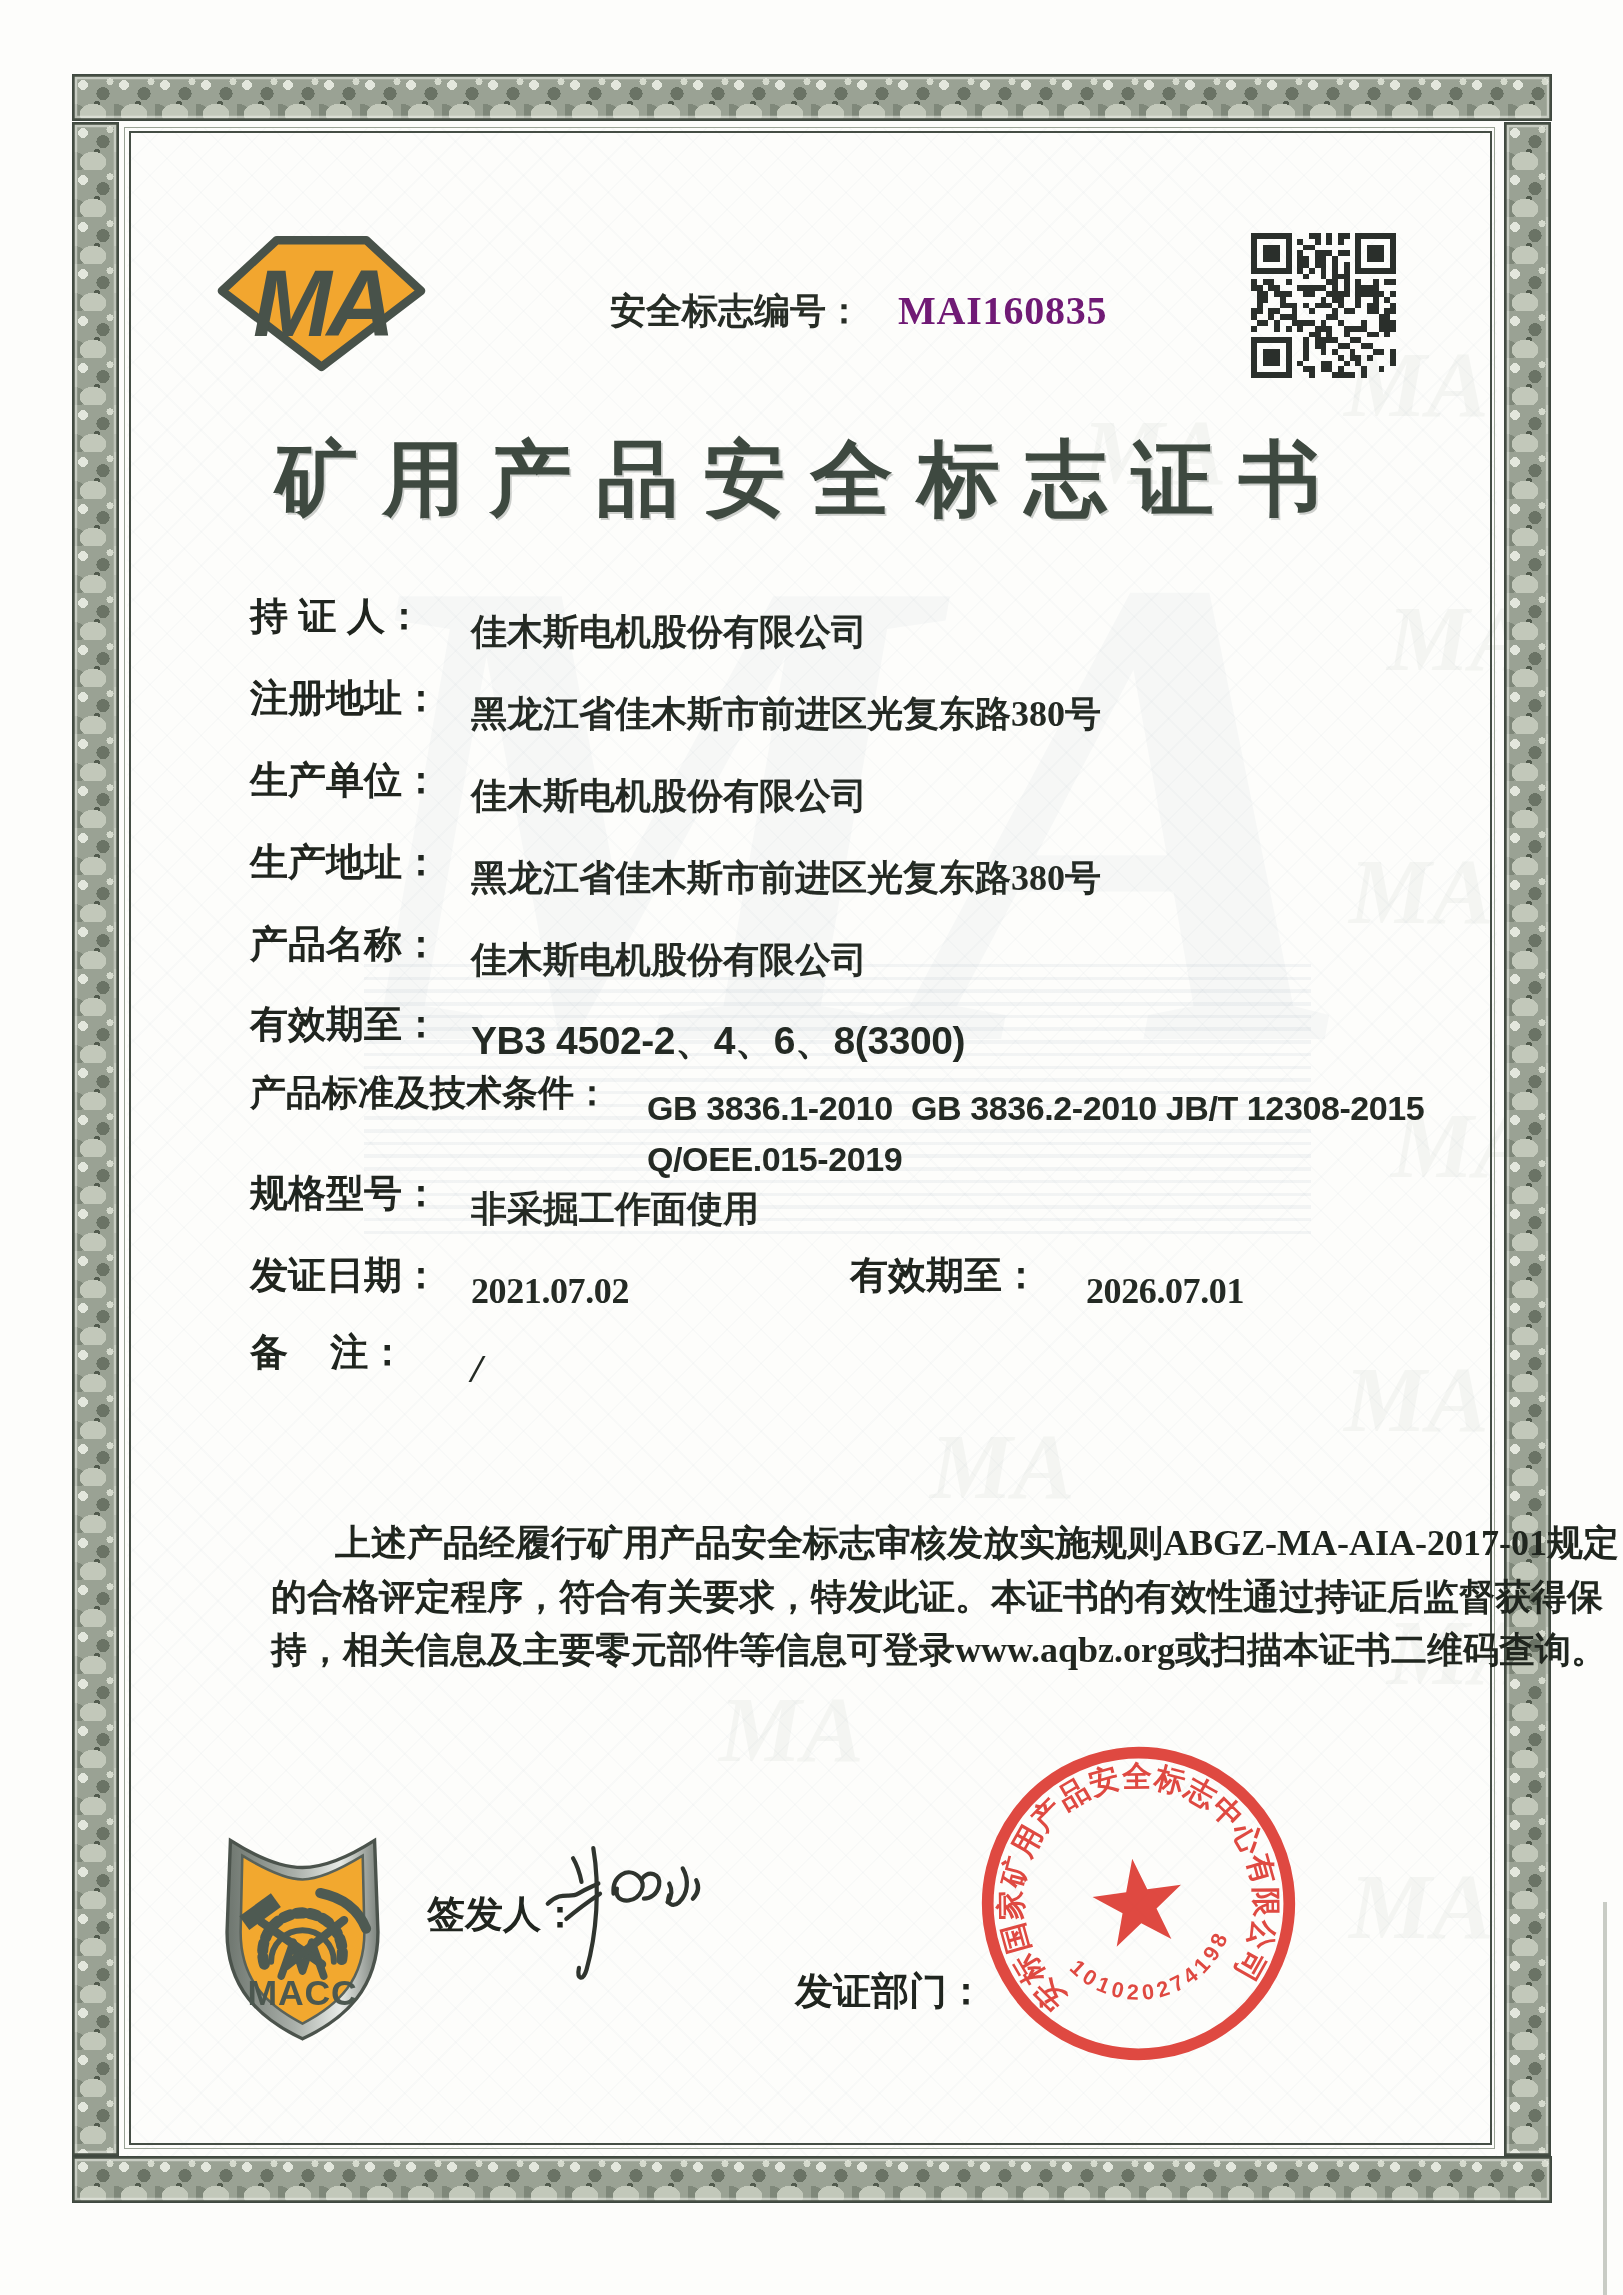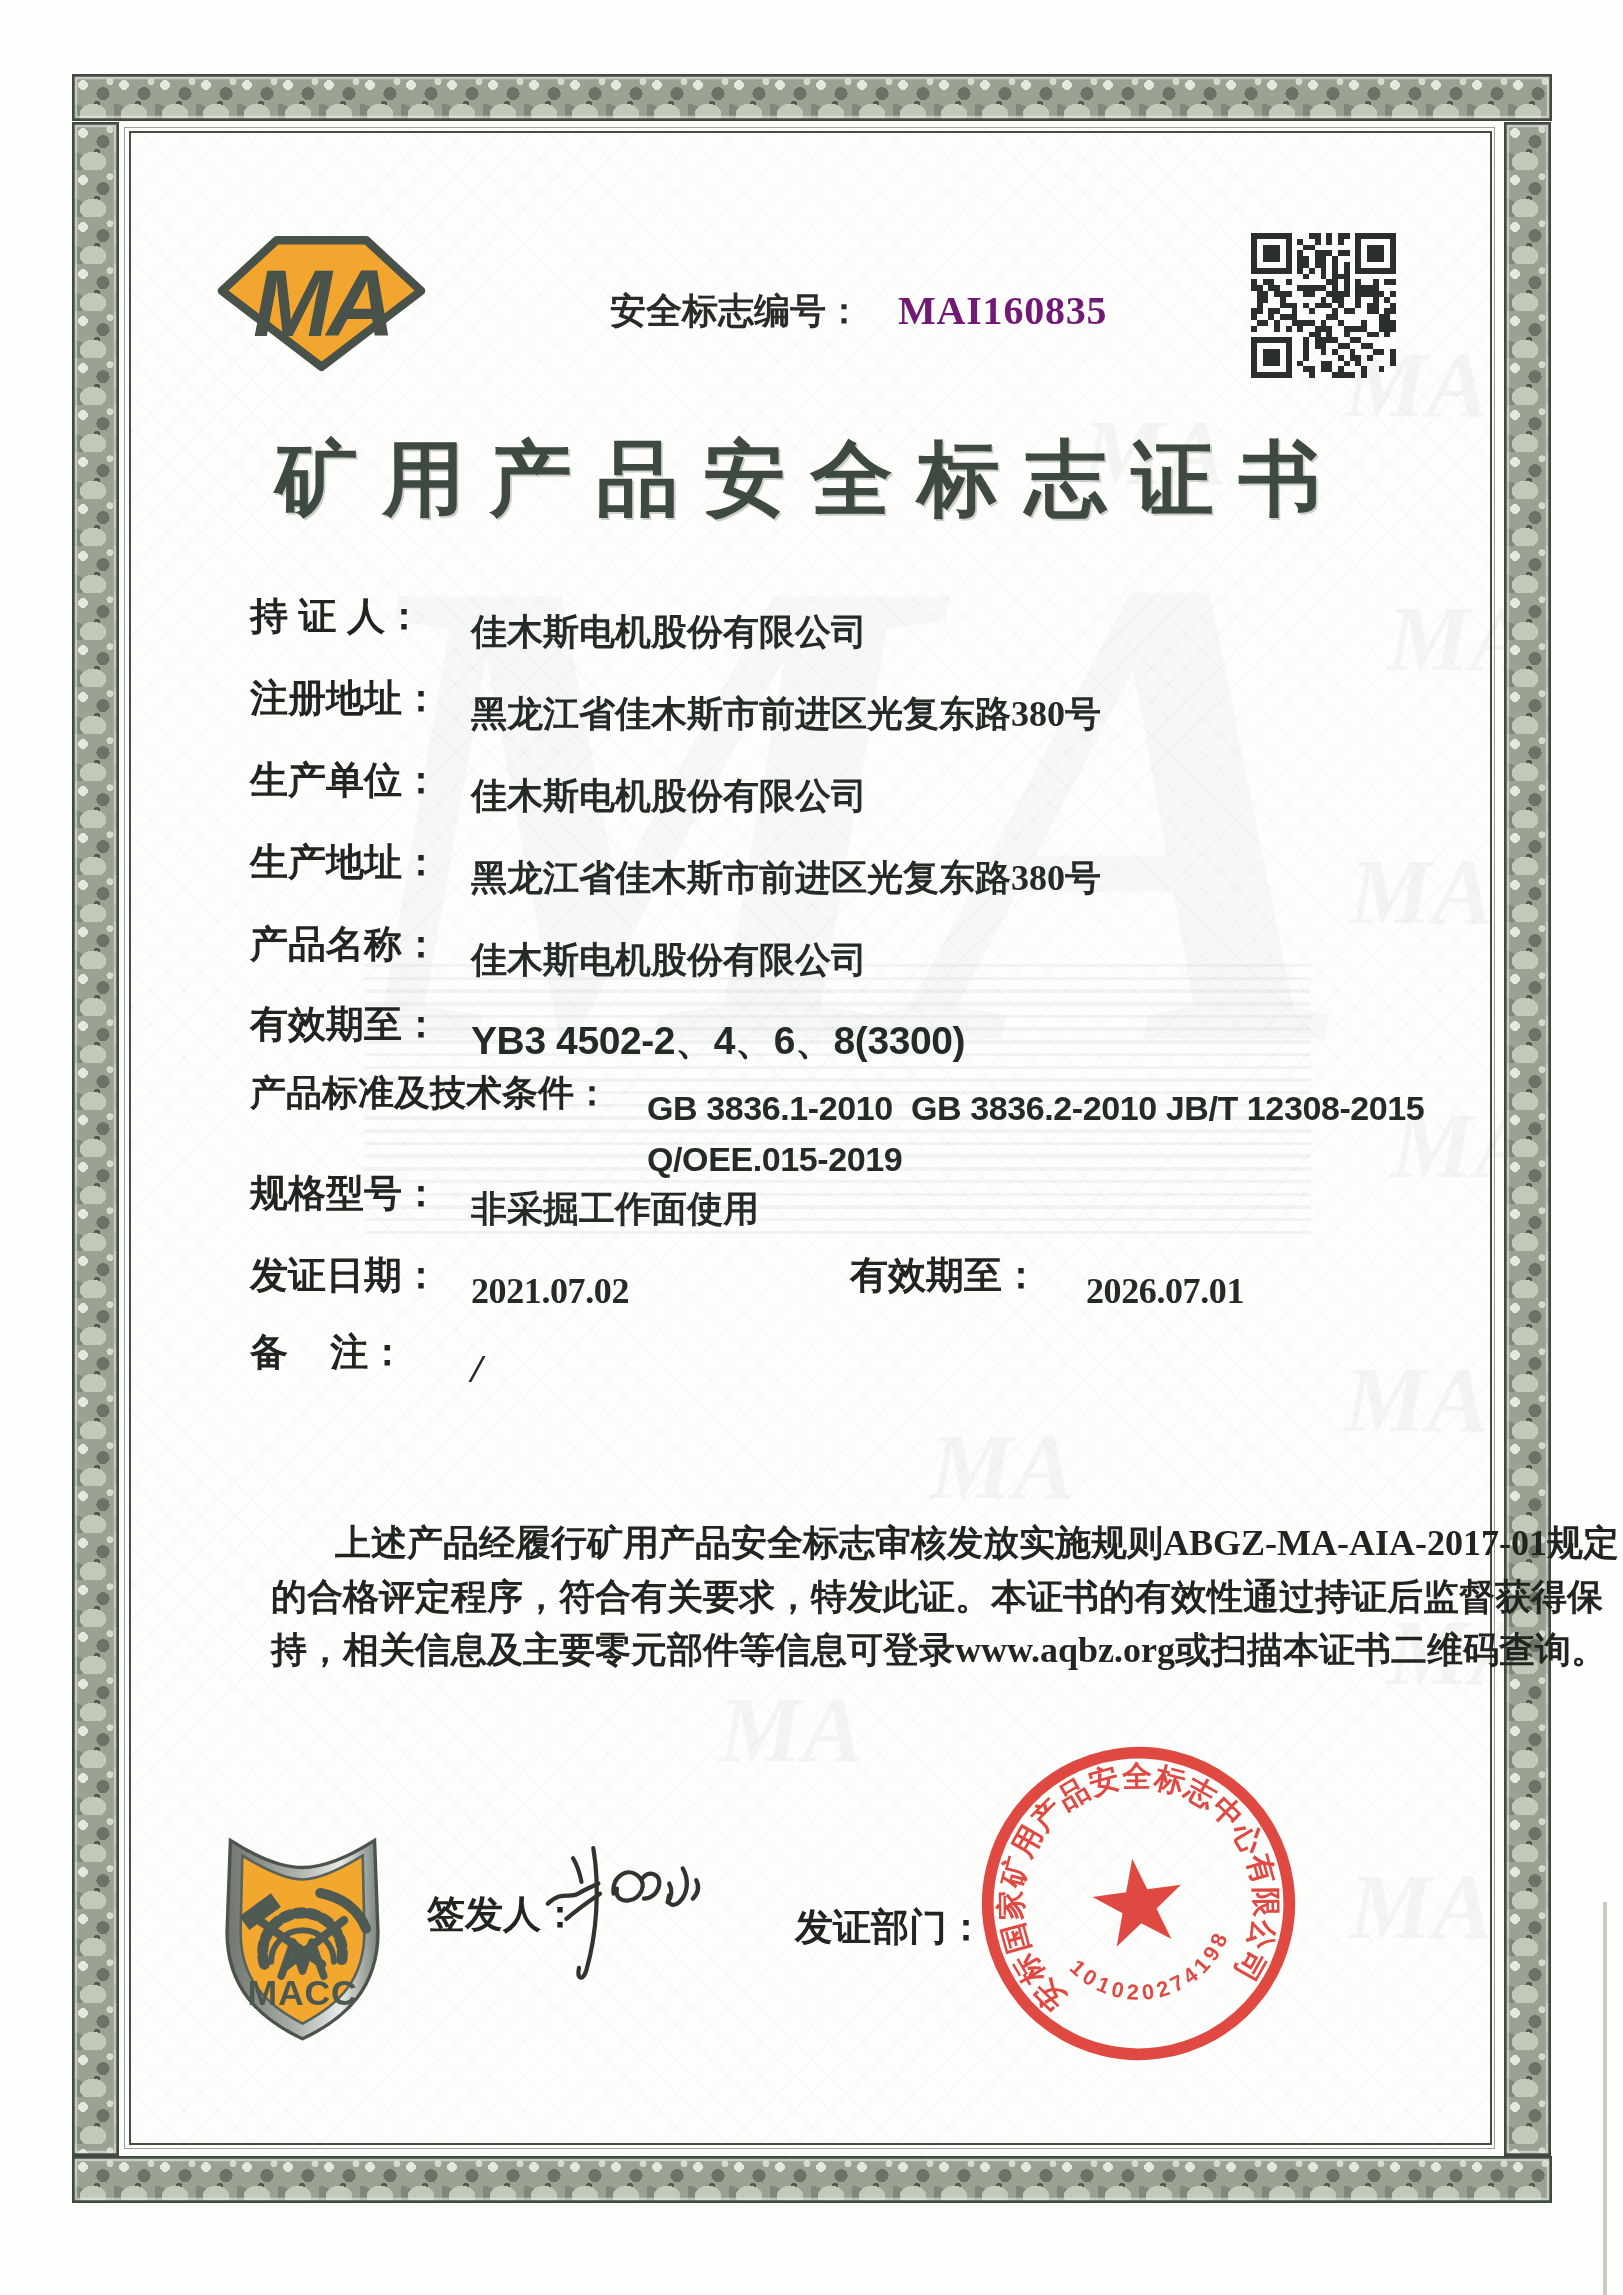--- a/index.html
+++ b/index.html
@@ -58,21 +58,21 @@
   .std-val{left:647px;font-family:"Liberation Sans",sans-serif;font-size:34px;letter-spacing:-0.4px;}
 
   
   .para-line{position:absolute;left:271px;width:1150px;font-size:36px;font-weight:600;
        color:#20261f;line-height:51px;white-space:pre;}
 
   
   .macc{position:absolute;left:205px;top:1818px;width:195px;height:228px;}
   .signer-label{position:absolute;left:427px;top:1891px;font-family:"Liberation Sans",sans-serif;
        font-weight:700;font-size:38px;color:#20251f;line-height:47px;}
-  .issuer-label{position:absolute;left:795px;top:1904px;font-family:"Liberation Sans",sans-serif;
+  .issuer-label{position:absolute;left:795px;top:1968px;font-family:"Liberation Sans",sans-serif;
        font-weight:700;font-size:38px;color:#20251f;line-height:47px;}
   .signature{position:absolute;left:541px;top:1841px;width:194px;height:161px;}
   .seal{position:absolute;left:976px;top:1741px;width:325px;height:325px;opacity:.93;}
   .seal text{font-family:"Liberation Sans",sans-serif;font-weight:700;}
 </style>
 </head>
 <body>
 
 <div class="page">
 

